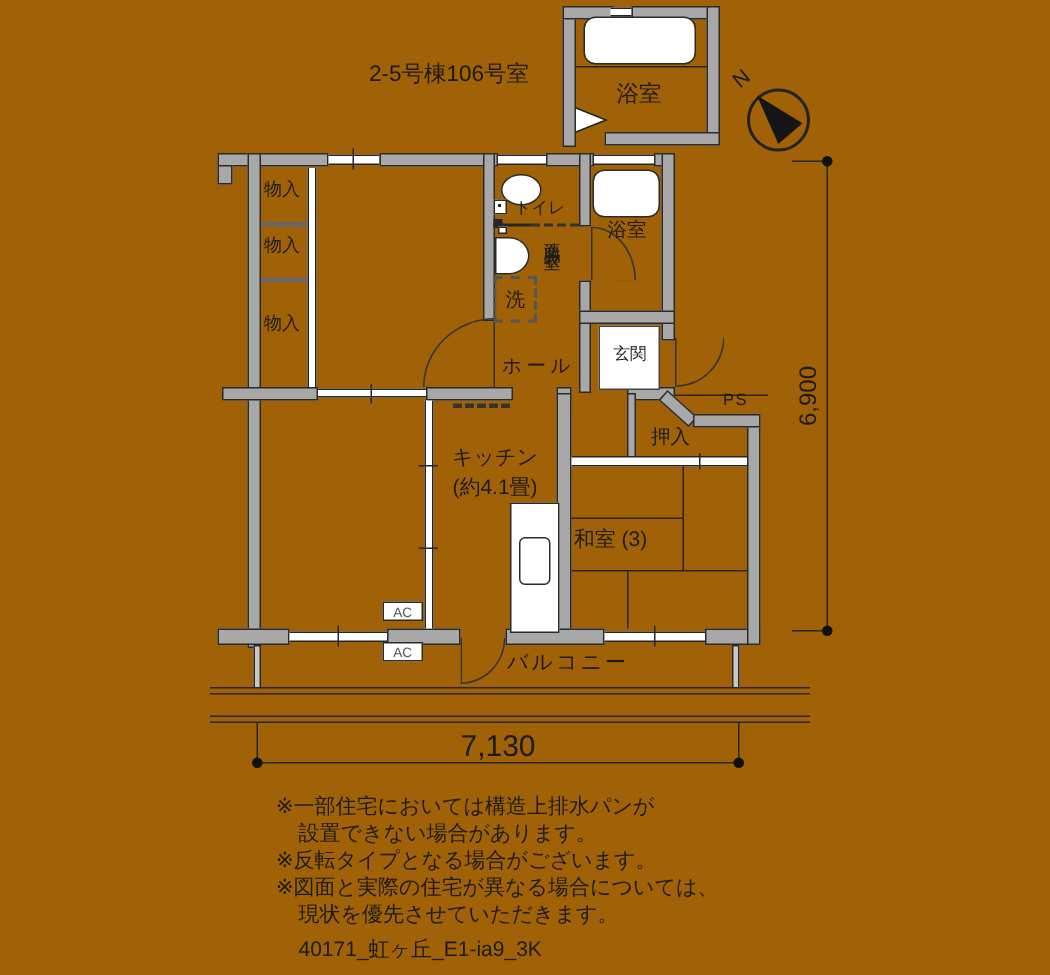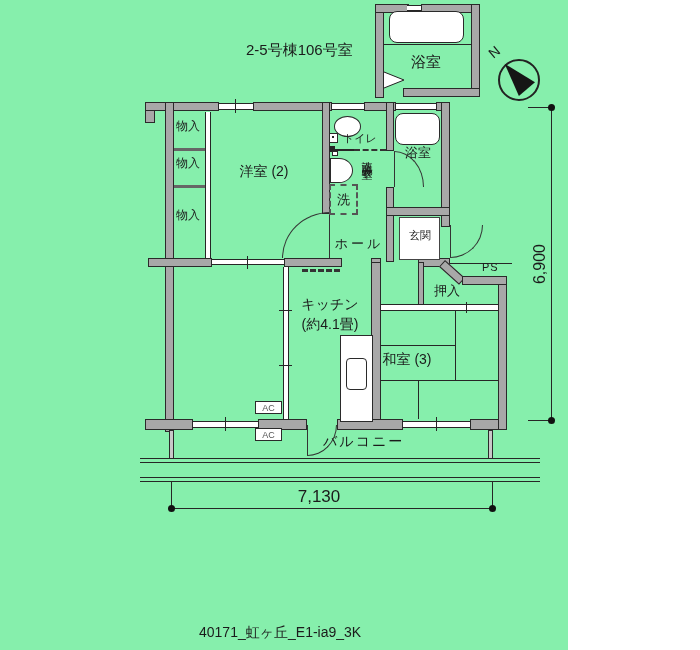--- a/index.html
+++ b/index.html
@@ -1,17 +1,17 @@
 <!DOCTYPE html>
 <html><head>
 <meta charset="utf-8">
 <style>
   *{margin:0;padding:0;box-sizing:border-box}
   html,body{background:#fff}
-  #canvas{position:relative;width:568px;height:650px;background:#86efac;
+  #canvas{position:relative;width:700px;height:650px;background:#a16207;
           font-family:"Liberation Sans","DejaVu Sans",sans-serif;color:#1b1b1b;overflow:hidden}
   .w{position:absolute;background:#a8a8a8;border:1px solid #2a2a2a}
   .ln{position:absolute;background:#262626}
   .dl{position:absolute;background:#fff;border-top:1px solid #262626;border-bottom:1px solid #262626}
   .vdl{position:absolute;background:#fff;border-left:1px solid #262626;border-right:1px solid #262626}
   .box{position:absolute;background:#fff;border:1px solid #2a2a2a}
   .dash{position:absolute;border-top:2px dashed #333;height:0}
   .lbl{position:absolute;white-space:nowrap}
   .ctr{text-align:center}
   .arc{position:absolute}
@@ -140,43 +140,49 @@
   <div class="w" style="left:488px;top:430px;width:5px;height:29px;background:#c8c8c8"></div>
   <div class="ln" style="left:140px;top:458px;width:400px;height:1px"></div>
   <div class="ln" style="left:140px;top:462px;width:400px;height:1px"></div>
   <div class="ln" style="left:140px;top:477px;width:400px;height:1px"></div>
   <div class="ln" style="left:140px;top:481px;width:400px;height:1px"></div>
 
   <div class="lbl" style="left:176px;top:118px;font-size:12px">物入</div>
   <div class="lbl" style="left:176px;top:155px;font-size:12px">物入</div>
   <div class="lbl" style="left:176px;top:207px;font-size:12px">物入</div>
   <div class="lbl ctr" style="left:202px;top:161px;width:124px;font-size:14px;line-height:21px">
-    <div>洋室 (2)</div>
   </div>
   <div class="lbl" style="left:343px;top:131px;font-size:11px">トイレ</div>
   <div class="lbl" style="left:359px;top:152px;font-size:11px;writing-mode:vertical-rl;letter-spacing:2px">洗面脱衣室</div>
   <div class="lbl ctr" style="left:394px;top:144px;width:48px;font-size:13px">浴室</div>
   <div class="lbl ctr" style="left:398px;top:228px;width:44px;font-size:11px">玄関</div>
   <div class="lbl ctr" style="left:322px;top:235px;width:74px;font-size:13px;letter-spacing:3px">ホール</div>
   <div class="lbl ctr" style="left:412px;top:282px;width:70px;font-size:13px">押入</div>
   <div class="lbl ctr" style="left:289px;top:294px;width:82px;font-size:14px;line-height:20px">
     <div>キッチン</div>
     <div>(約4.1畳)</div>
   </div>
   <div class="lbl ctr" style="left:362px;top:351px;width:90px;font-size:14px">和室 (3)</div>
-  <div class="lbl" style="left:323px;top:433px;font-size:14px;letter-spacing:2px">バルコニー</div>
+  <div class="lbl" style="left:338px;top:433px;font-size:14px;letter-spacing:2px">バルコニー</div>
 
   <div class="ln" style="left:171px;top:482px;width:1px;height:26px"></div>
   <div class="ln" style="left:492px;top:482px;width:1px;height:26px"></div>
   <div class="ln" style="left:171px;top:508px;width:322px;height:1px"></div>
   <div class="dot" style="left:168px;top:505px"></div>
   <div class="dot" style="left:489px;top:505px"></div>
-  <div class="lbl ctr" style="left:269px;top:487px;width:100px;font-size:17px">7,130</div>
+  <div class="lbl ctr" style="left:282px;top:487px;width:100px;font-size:20px">7,130</div>
   <div class="ln" style="left:528px;top:107px;width:24px;height:1px"></div>
   <div class="ln" style="left:528px;top:420px;width:24px;height:1px"></div>
   <div class="ln" style="left:551px;top:107px;width:1px;height:314px"></div>
   <div class="dot" style="left:548px;top:104px"></div>
   <div class="dot" style="left:548px;top:417px"></div>
   <div class="lbl ctr" style="left:505px;top:255px;width:70px;font-size:16px;transform:rotate(-90deg)">6,900</div>
 
+  <div class="lbl" style="left:184px;top:528px;font-size:14px;line-height:18px">
+    <div>※一部住宅においては構造上排水パンが</div>
+    <div class="note-indent">設置できない場合があります。</div>
+    <div>※反転タイプとなる場合がございます。</div>
+    <div>※図面と実際の住宅が異なる場合については、</div>
+    <div class="note-indent">現状を優先させていただきます。</div>
+  </div>
   <div class="lbl" style="left:199px;top:624px;font-size:14px">40171_虹ヶ丘_E1-ia9_3K</div>
 
 </div>
 
 </body></html>

